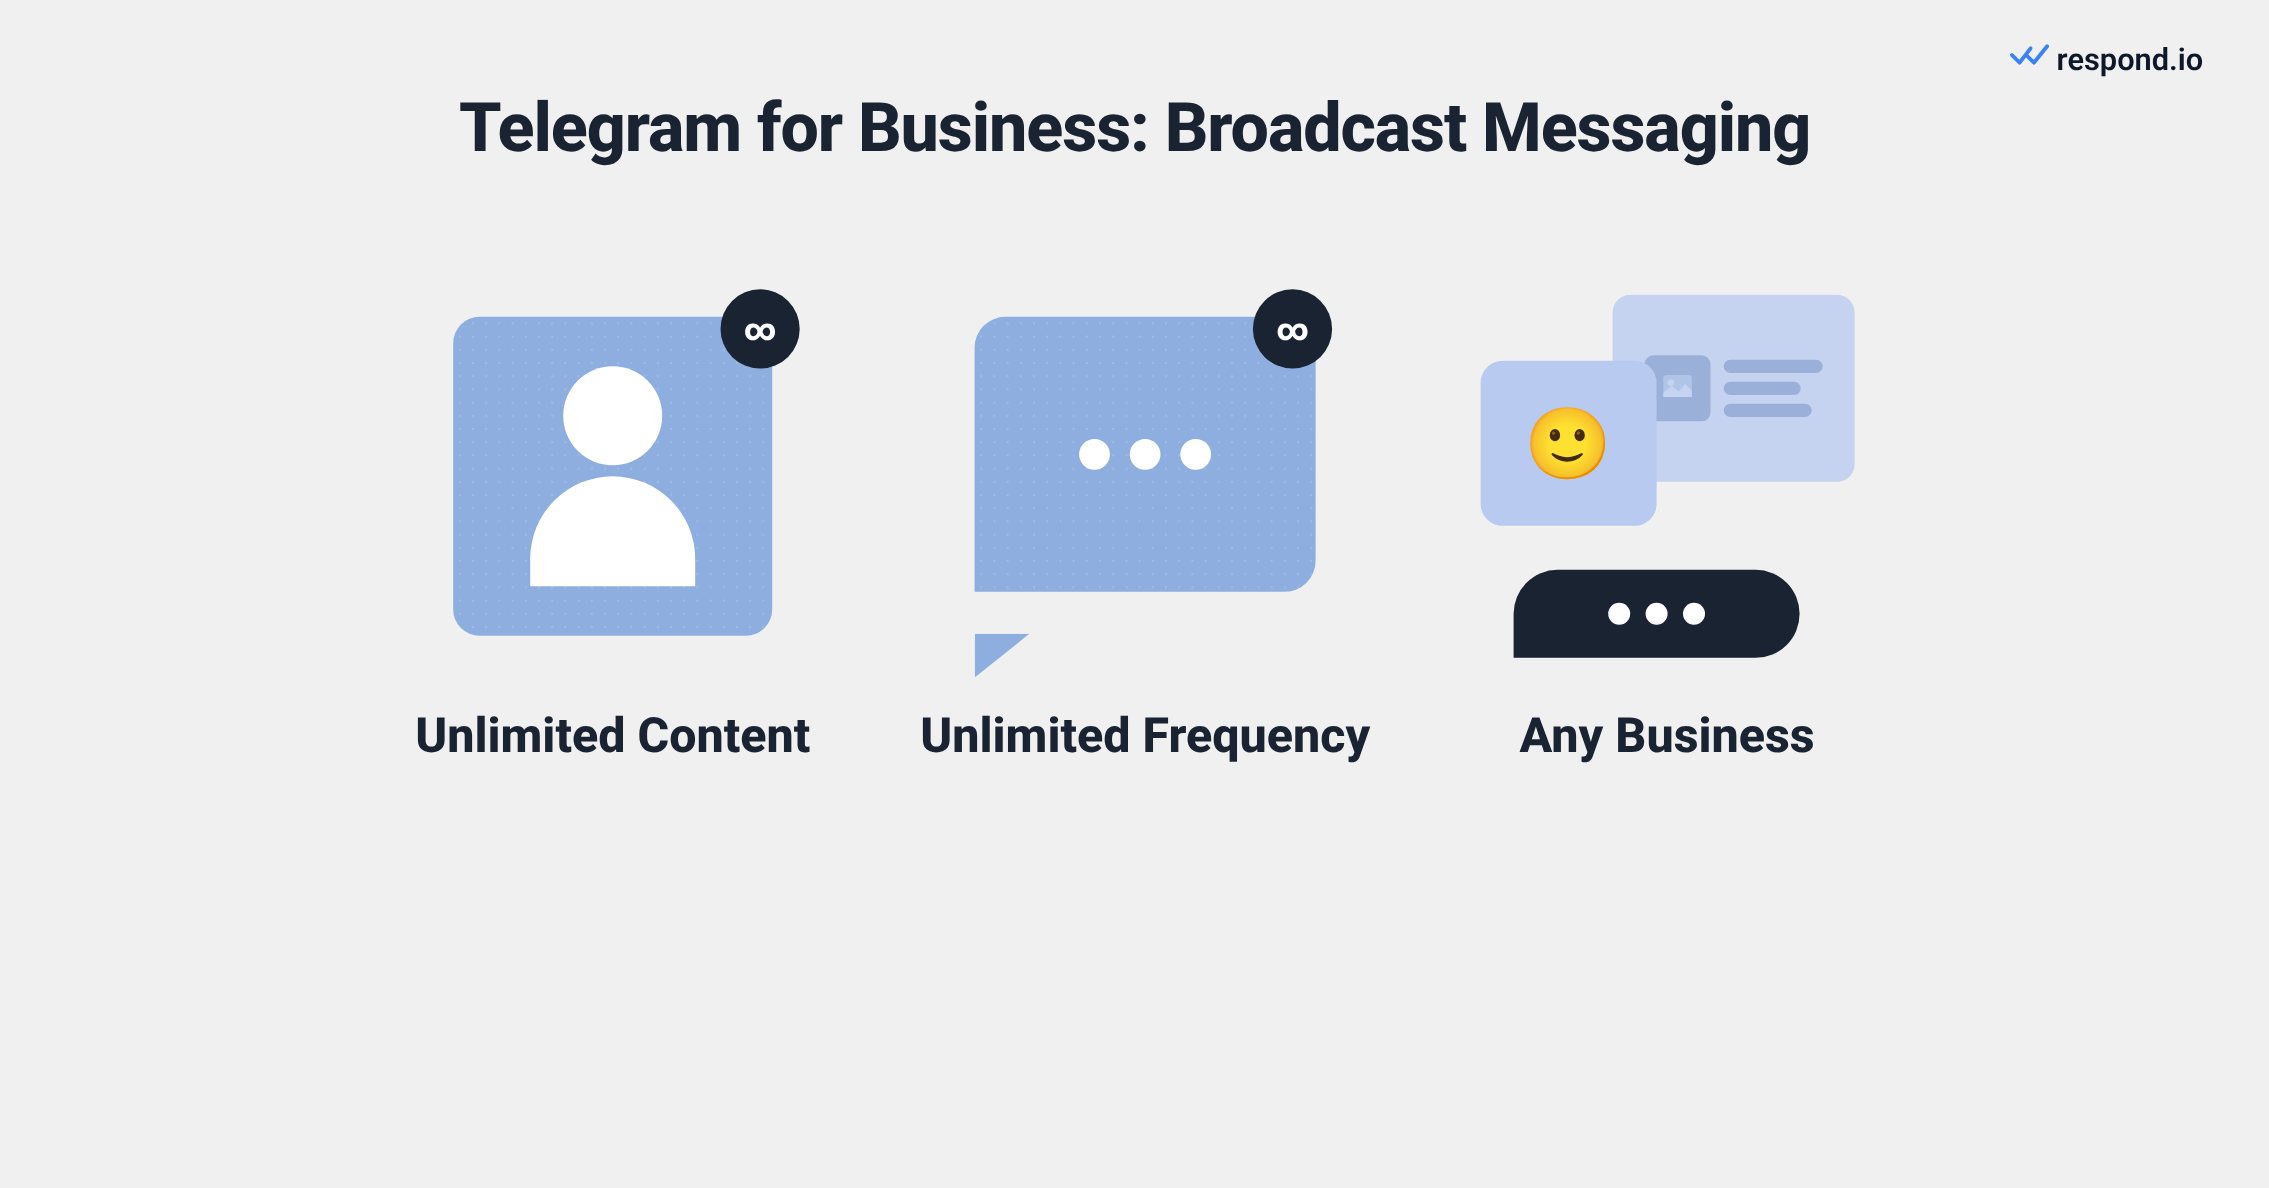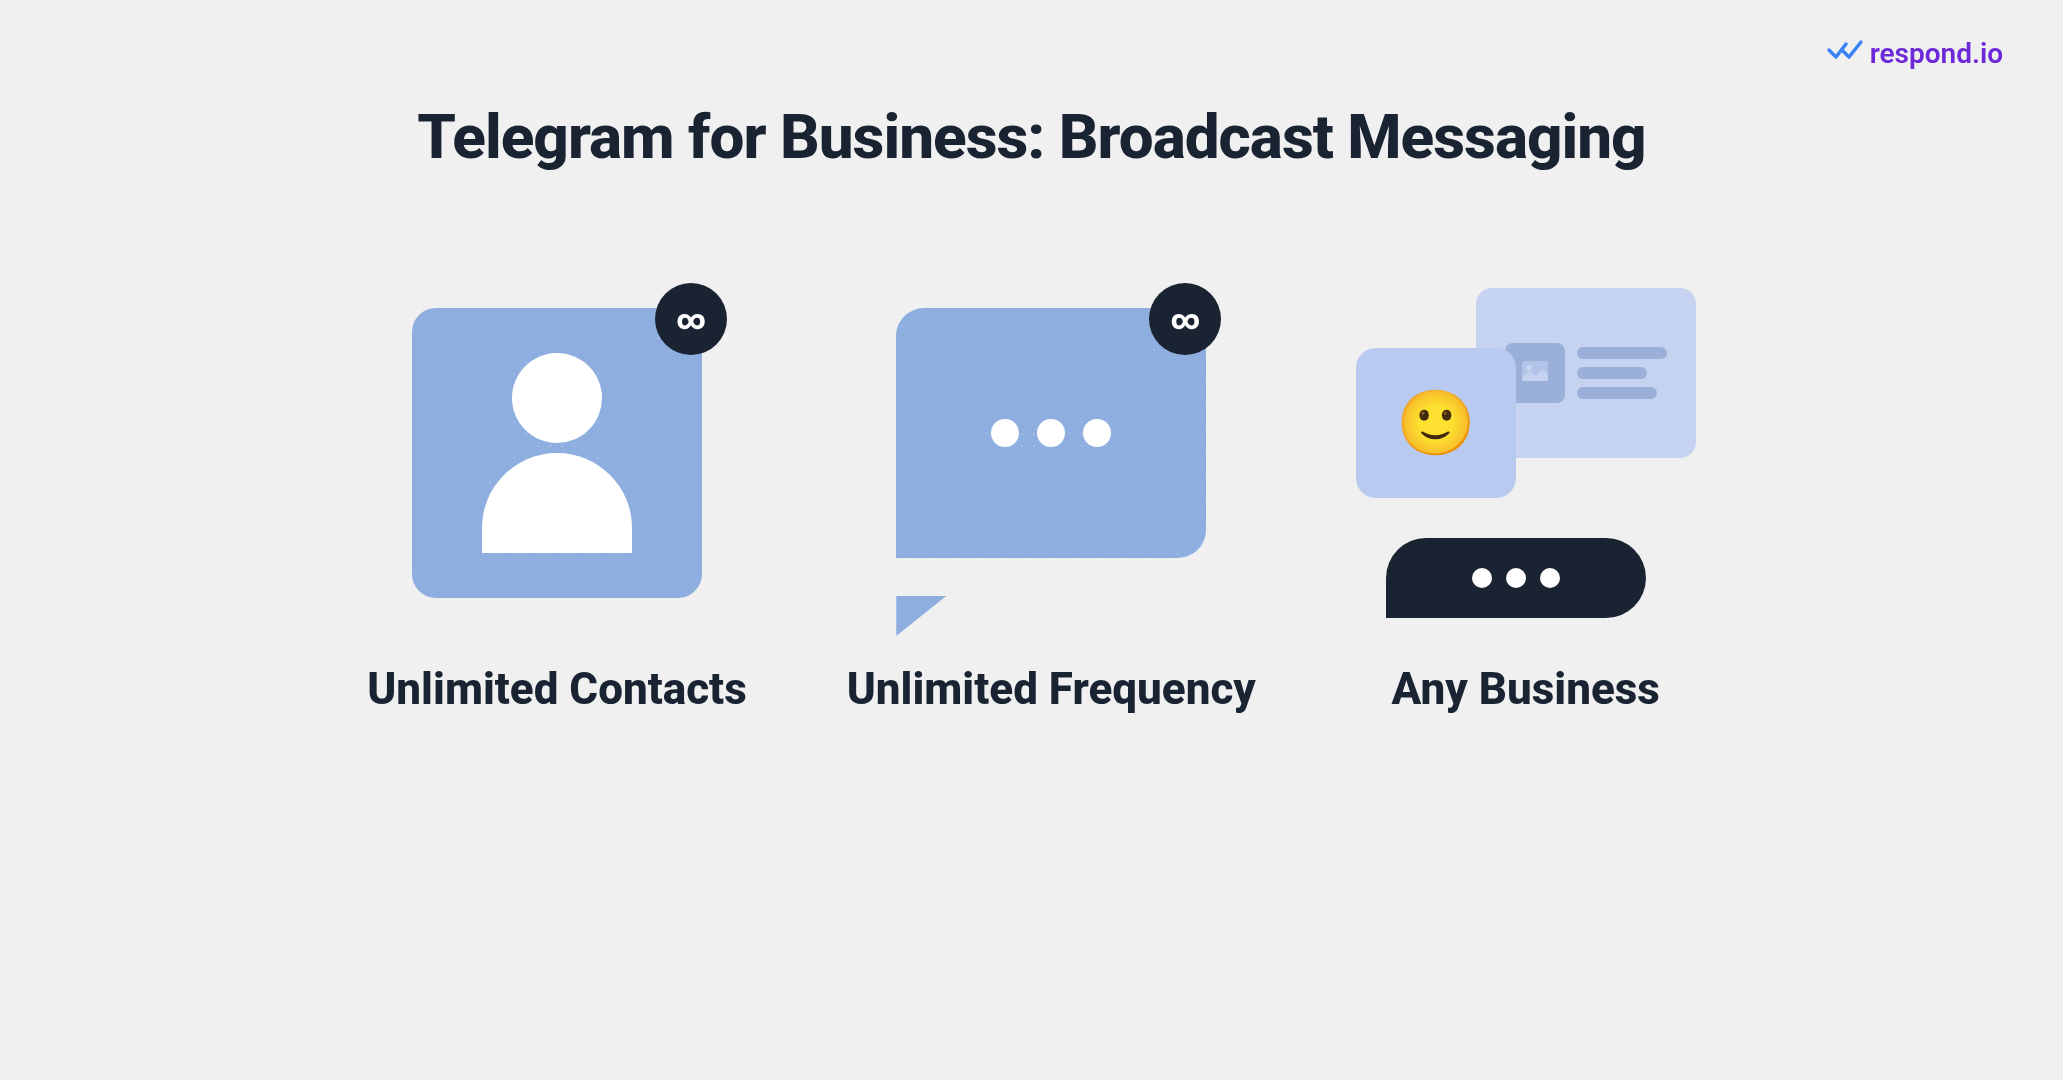--- a/index.html
+++ b/index.html
@@ -17,34 +17,34 @@
     }
 
     
     .logo {
       position: absolute;
       top: 36px;
       right: 60px;
       display: flex;
       align-items: center;
       gap: 6px;
-      color: #6d28d9;
+      color: #0f172a;
       font-size: 28px;
       font-weight: 600;
     }
 
     .logo-checkmark {
       color: #3b82f6;
       font-size: 30px;
       font-weight: 700;
     }
 
     
     .title {
-      margin-top: 100px;
+      margin-top: 80px;
       font-size: 62px;
       font-weight: 800;
       color: #1a2332;
       text-align: center;
       letter-spacing: -1px;
     }
 
     
     .cards-container {
       display: flex;
@@ -301,21 +301,21 @@
   <div class="card">
     <div class="illustration">
       <div class="infinity-badge">∞</div>
       <div class="contact-box">
         <div class="person-icon">
           <div class="person-head"></div>
           <div class="person-body"></div>
         </div>
       </div>
     </div>
-    <div class="card-label">Unlimited Contacts</div>
+    <div class="card-label">Unlimited Content</div>
   </div>
 
   <div class="card">
     <div class="illustration">
       <div class="infinity-badge">∞</div>
       <div class="chat-bubble-container">
         <div class="chat-bubble-main">
           <div class="dot"></div>
           <div class="dot"></div>
           <div class="dot"></div>

